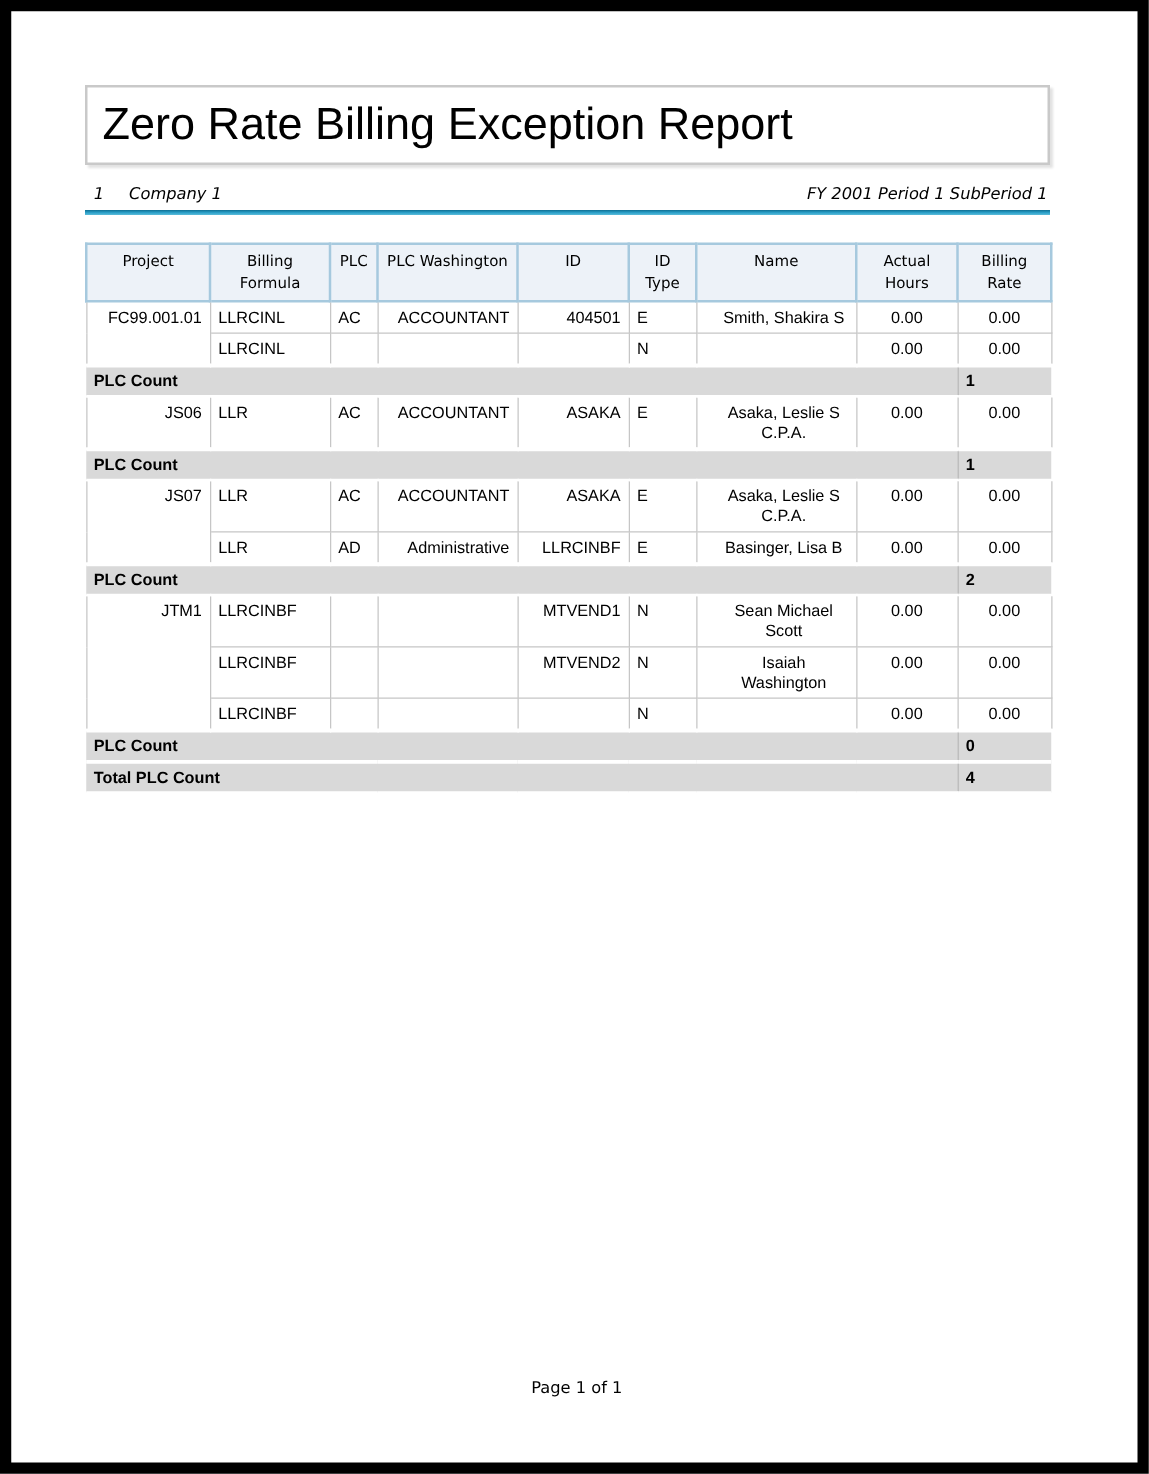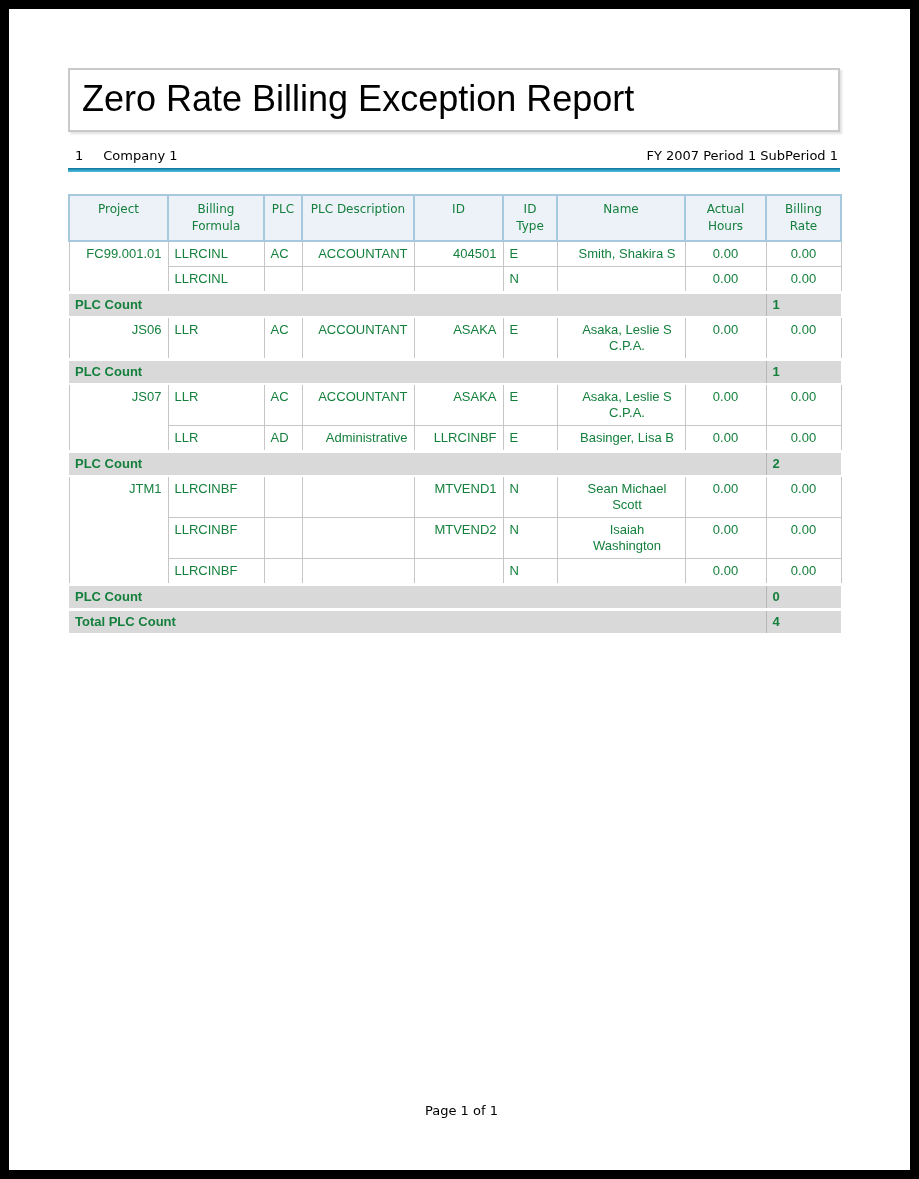--- a/index.html
+++ b/index.html
@@ -39,35 +39,36 @@
   
   .meta-row {
     margin-top: 16px;
     display: flex;
     justify-content: space-between;
     align-items: flex-start;
     font-family: "DejaVu Sans", sans-serif;
     font-size: 13px;
     color: #000;
     padding: 0 2px 0 7px;
+    font-style: italic;
   }
   .meta-left .company-name { margin-left: 20px; }
   .accent-line {
     margin-top: 5px;
     height: 4px;
     background: linear-gradient(to bottom, #0e6f93 0%, #2da2cb 55%, #5dbcd9 100%);
   }
   
   table.report {
     margin-top: 22px;
     border-collapse: collapse;
     table-layout: fixed;
     width: 772px;
     font-size: 13px;
-    color: #15803d;
+    color: #000000;
   }
   table.report th {
     background: #edf2f8;
     border: 2px solid #a6c9de;
     font-family: "DejaVu Sans", sans-serif;
     font-size: 12px;
     font-weight: normal;
     line-height: 17px;
     padding: 5px 4px;
     vertical-align: top;
@@ -128,21 +129,21 @@
 <div class="page">
 
   <div class="title-box">
     <h1>Zero Rate Billing Exception Report</h1>
   </div>
 
   <div class="meta-row">
     <div class="meta-left">
       <span>1</span><span class="company-name">Company 1</span>
     </div>
-    <div class="meta-right">FY 2007 Period 1 SubPeriod 1</div>
+    <div class="meta-right">FY 2001 Period 1 SubPeriod 1</div>
   </div>
 
   <div class="accent-line"></div>
 
   <table class="report">
     <colgroup>
       <col class="c0">
         <col class="c1">
         <col class="c2">
         <col class="c3">
@@ -150,21 +151,21 @@
       <col class="c5">
         <col class="c6">
         <col class="c7">
         <col class="c8">
     </colgroup>
     <thead id="report-thead">
         <tr>
           <th>Project</th>
           <th>Billing Formula</th>
           <th>PLC</th>
-          <th>PLC Description</th>
+          <th>PLC Washington</th>
           <th>ID</th>
           <th>ID Type</th>
           <th>Name</th>
           <th>Actual Hours</th>
           <th>Billing Rate</th>
         </tr>
       </thead>
     <tbody id="report-tbody">
         <tr>
           <td class="data al-l cell-project" rowspan="2">FC99.001.01</td>

